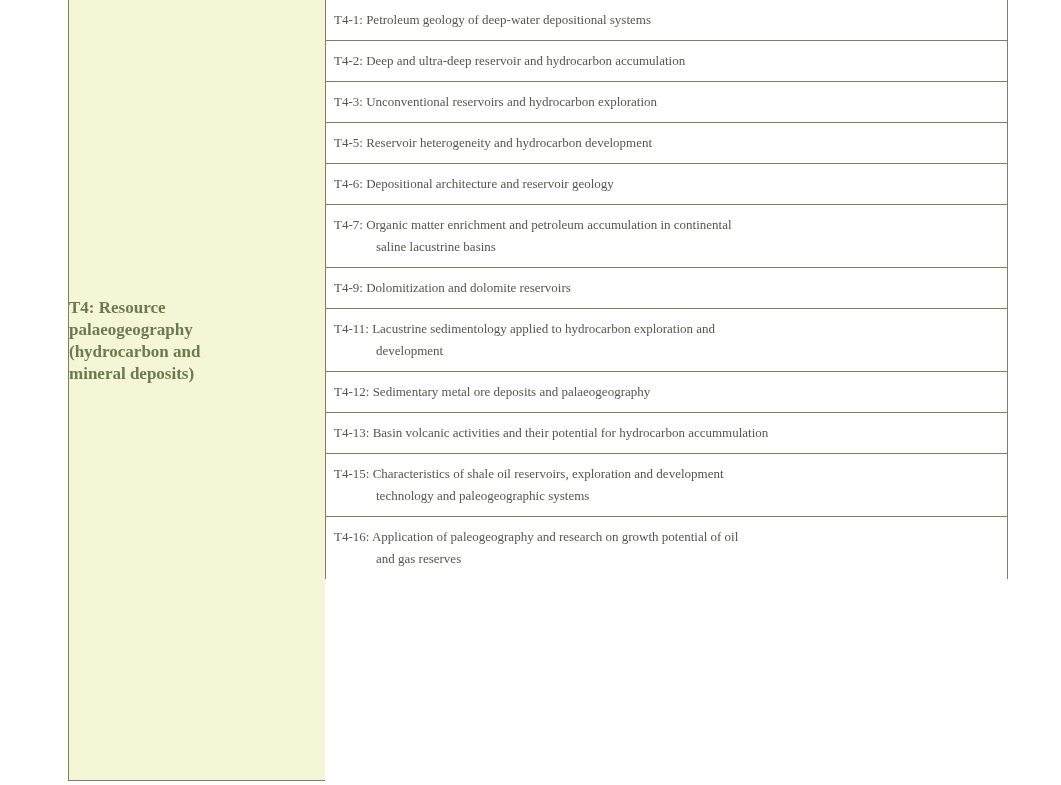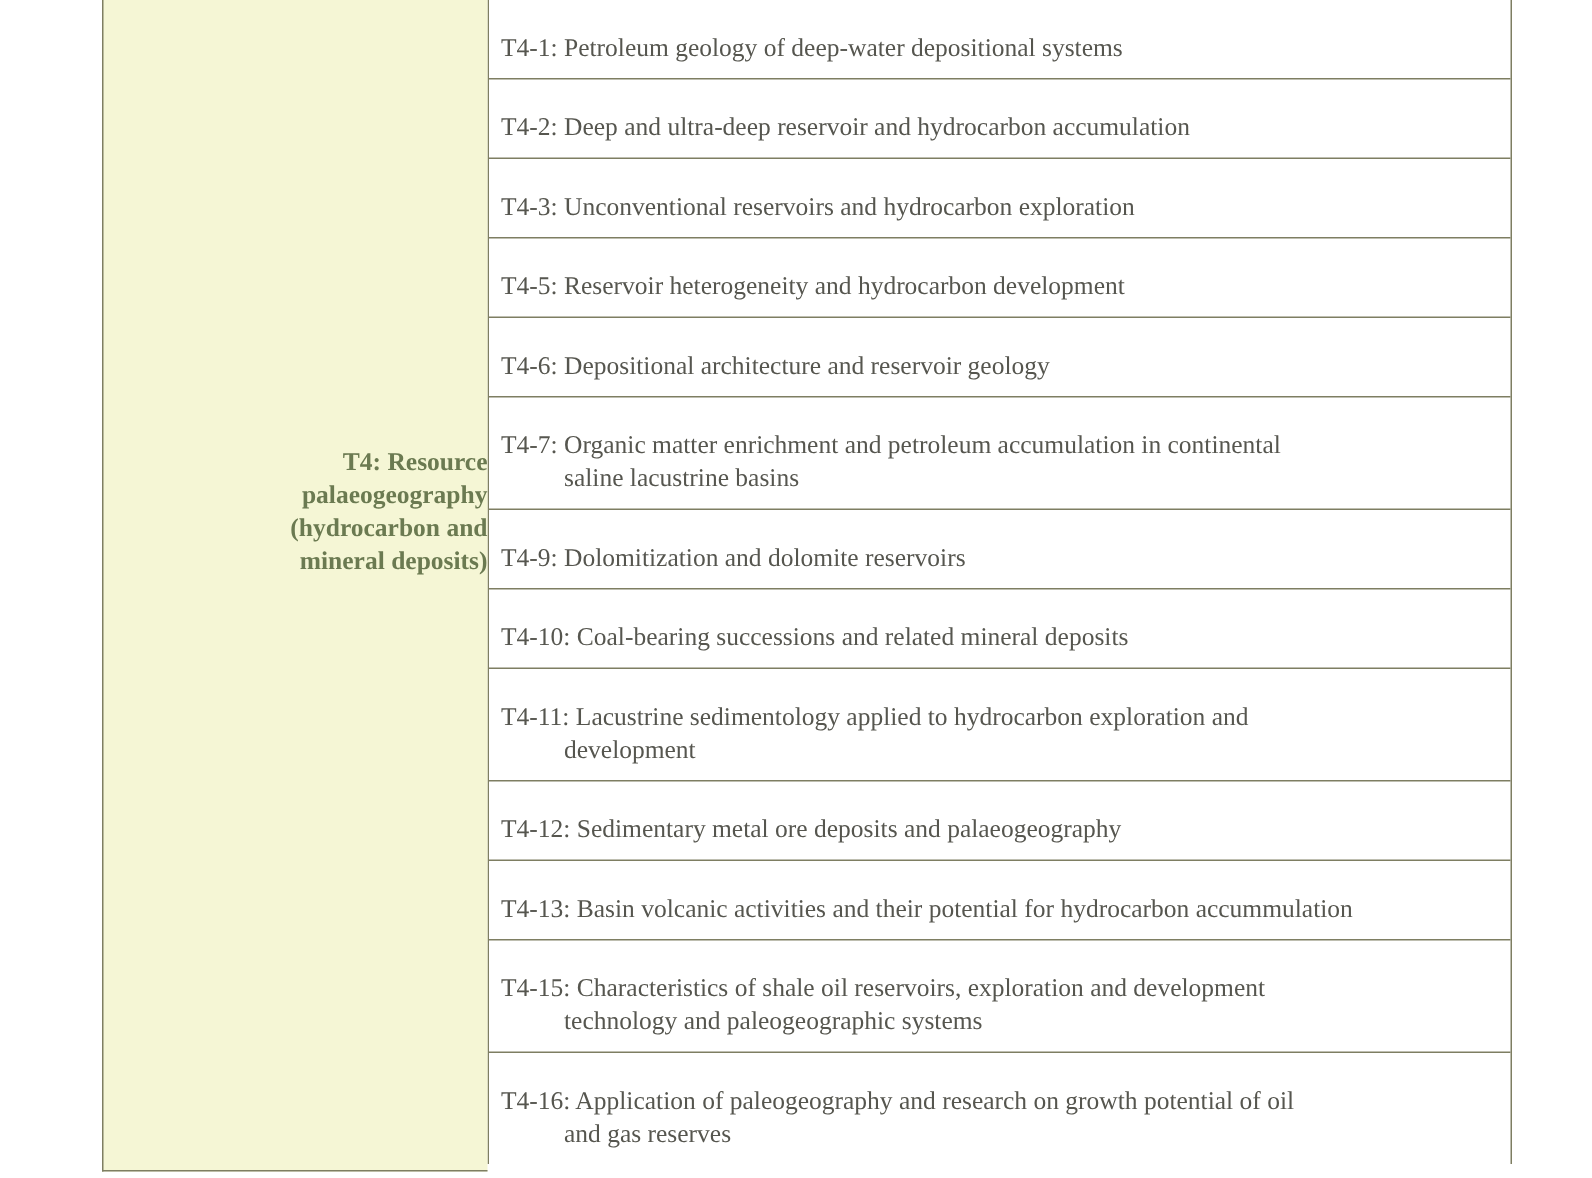--- a/index.html
+++ b/index.html
@@ -33,44 +33,43 @@
     border-left:1.5px solid var(--border-color);
     border-bottom:1.5px solid var(--border-color);
     position:relative;
     flex:none;
   }
   .category-title{
     position:absolute;
     top:297px;
     left:0;
     width:100%;
-    text-align:right;
+    text-align:left;
     font-weight:bold;
     font-size:17px;
     line-height:22px;
     color:var(--cat-text);
     white-space:pre-line;
   }
   .topic-list{
     width:683px;
     flex:none;
     display:flex;
     flex-direction:column;
     border-left:1.5px solid var(--border-color);
     border-right:1.5px solid var(--border-color);
   }
   .row{
     border-bottom:1.5px solid var(--border-color);
     padding:9px 8px 9px 50px;
     text-indent:-42px;
-    font-size:17px;
+    font-size:13px;
     line-height:22px;
     color:var(--body-text);
     white-space:pre-line;
-    margin-top:12px;
   }
   .row:last-child{
     border-bottom:none;
   }
 </style>
 </head>
 <body>
 
 <div class="page">
   <div class="schedule-table">
@@ -83,21 +82,20 @@
     <div class="topic-list">
 
     <div class="row">T4-1: Petroleum geology of deep-water depositional systems</div>
         <div class="row">T4-2: Deep and ultra-deep reservoir and hydrocarbon accumulation</div>
         <div class="row">T4-3: Unconventional reservoirs and hydrocarbon exploration</div>
         <div class="row">T4-5: Reservoir heterogeneity and hydrocarbon development</div>
         <div class="row">T4-6: Depositional architecture and reservoir geology</div>
         <div class="row">T4-7: Organic matter enrichment and petroleum accumulation in continental
 saline lacustrine basins</div>
         <div class="row">T4-9: Dolomitization and dolomite reservoirs</div>
-        <div class="row">T4-10: Coal-bearing successions and related mineral deposits</div>
         <div class="row">T4-11: Lacustrine sedimentology applied to hydrocarbon exploration and
 development</div>
         <div class="row">T4-12: Sedimentary metal ore deposits and palaeogeography</div>
         <div class="row">T4-13: Basin volcanic activities and their potential for hydrocarbon accummulation</div>
         <div class="row">T4-15: Characteristics of shale oil reservoirs, exploration and development
 technology and paleogeographic systems</div>
         <div class="row">T4-16: Application of paleogeography and research on growth potential of oil
 and gas reserves</div>
       </div>
   </div>

